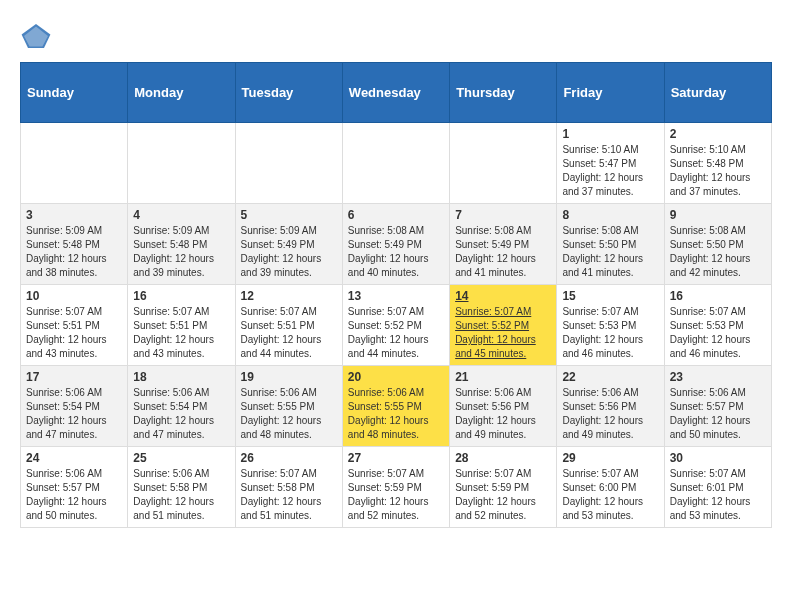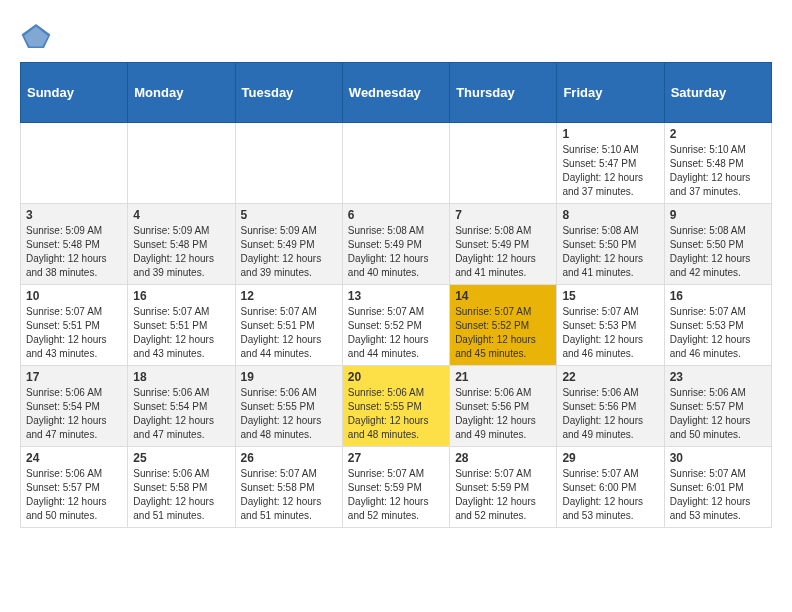--- a/index.html
+++ b/index.html
@@ -219,21 +219,21 @@
 Daylight: 12 hours
 and 44 minutes.</div>
         </td>
         <td style="background: rgb(255, 255, 255);">
           <span class="day-number">13</span>
           <div class="day-info" style="white-space: pre-line;">Sunrise: 5:07 AM
 Sunset: 5:52 PM
 Daylight: 12 hours
 and 44 minutes.</div>
         </td>
-        <td style="background: #eab308;">
+        <td style="background: #fde047; text-decoration: underline;">
           <span class="day-number">14</span>
           <div class="day-info" style="white-space: pre-line;">Sunrise: 5:07 AM
 Sunset: 5:52 PM
 Daylight: 12 hours
 and 45 minutes.</div>
         </td>
         <td style="background: rgb(255, 255, 255);">
           <span class="day-number">15</span>
           <div class="day-info" style="white-space: pre-line;">Sunrise: 5:07 AM
 Sunset: 5:53 PM

